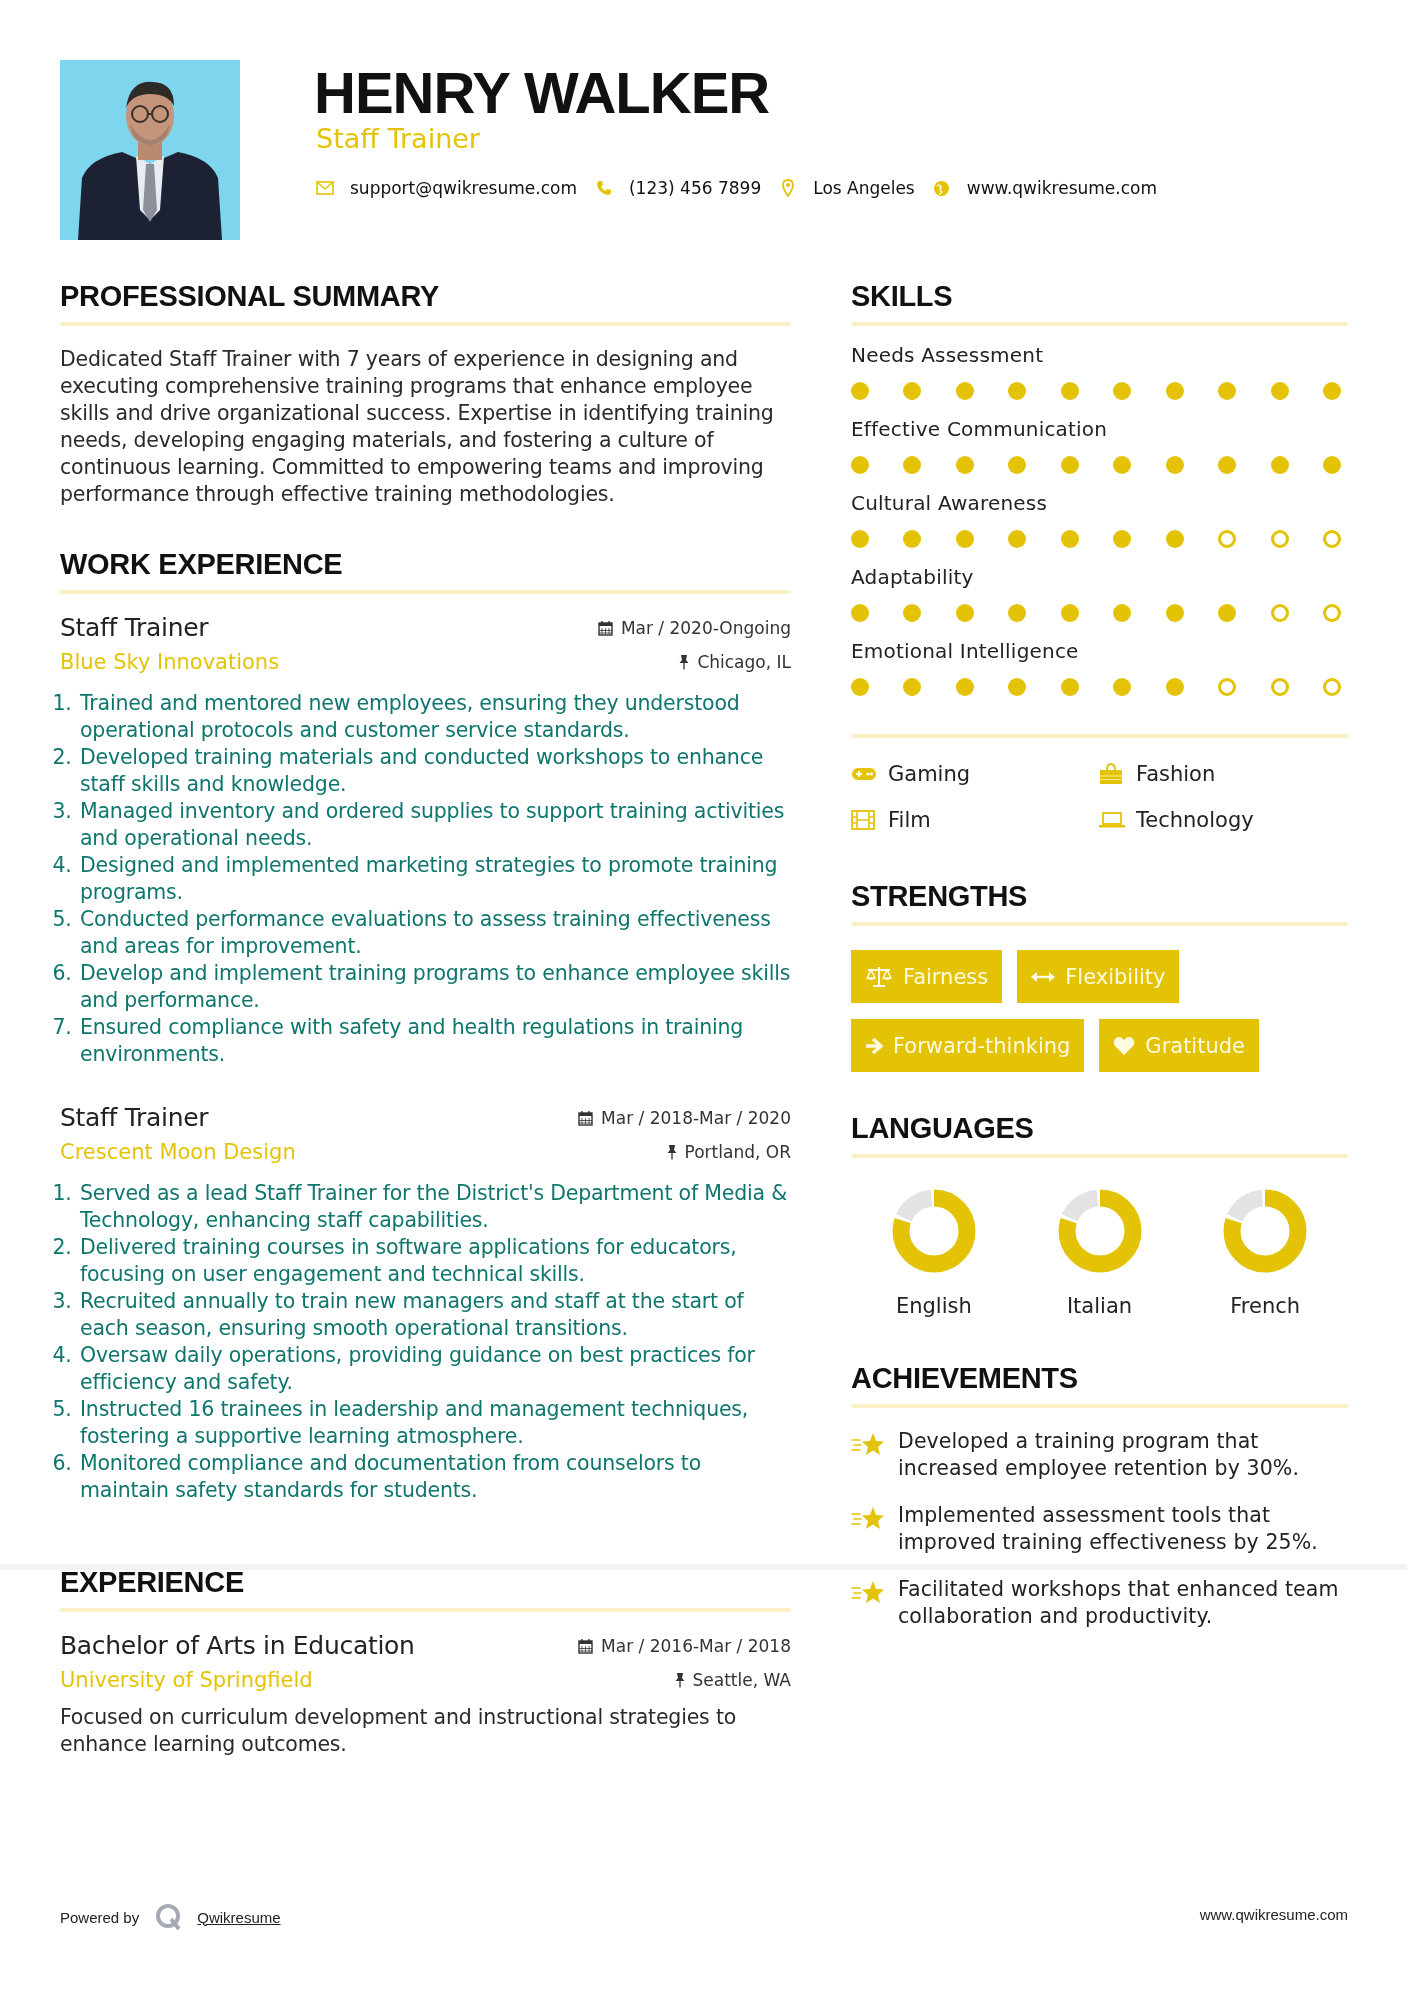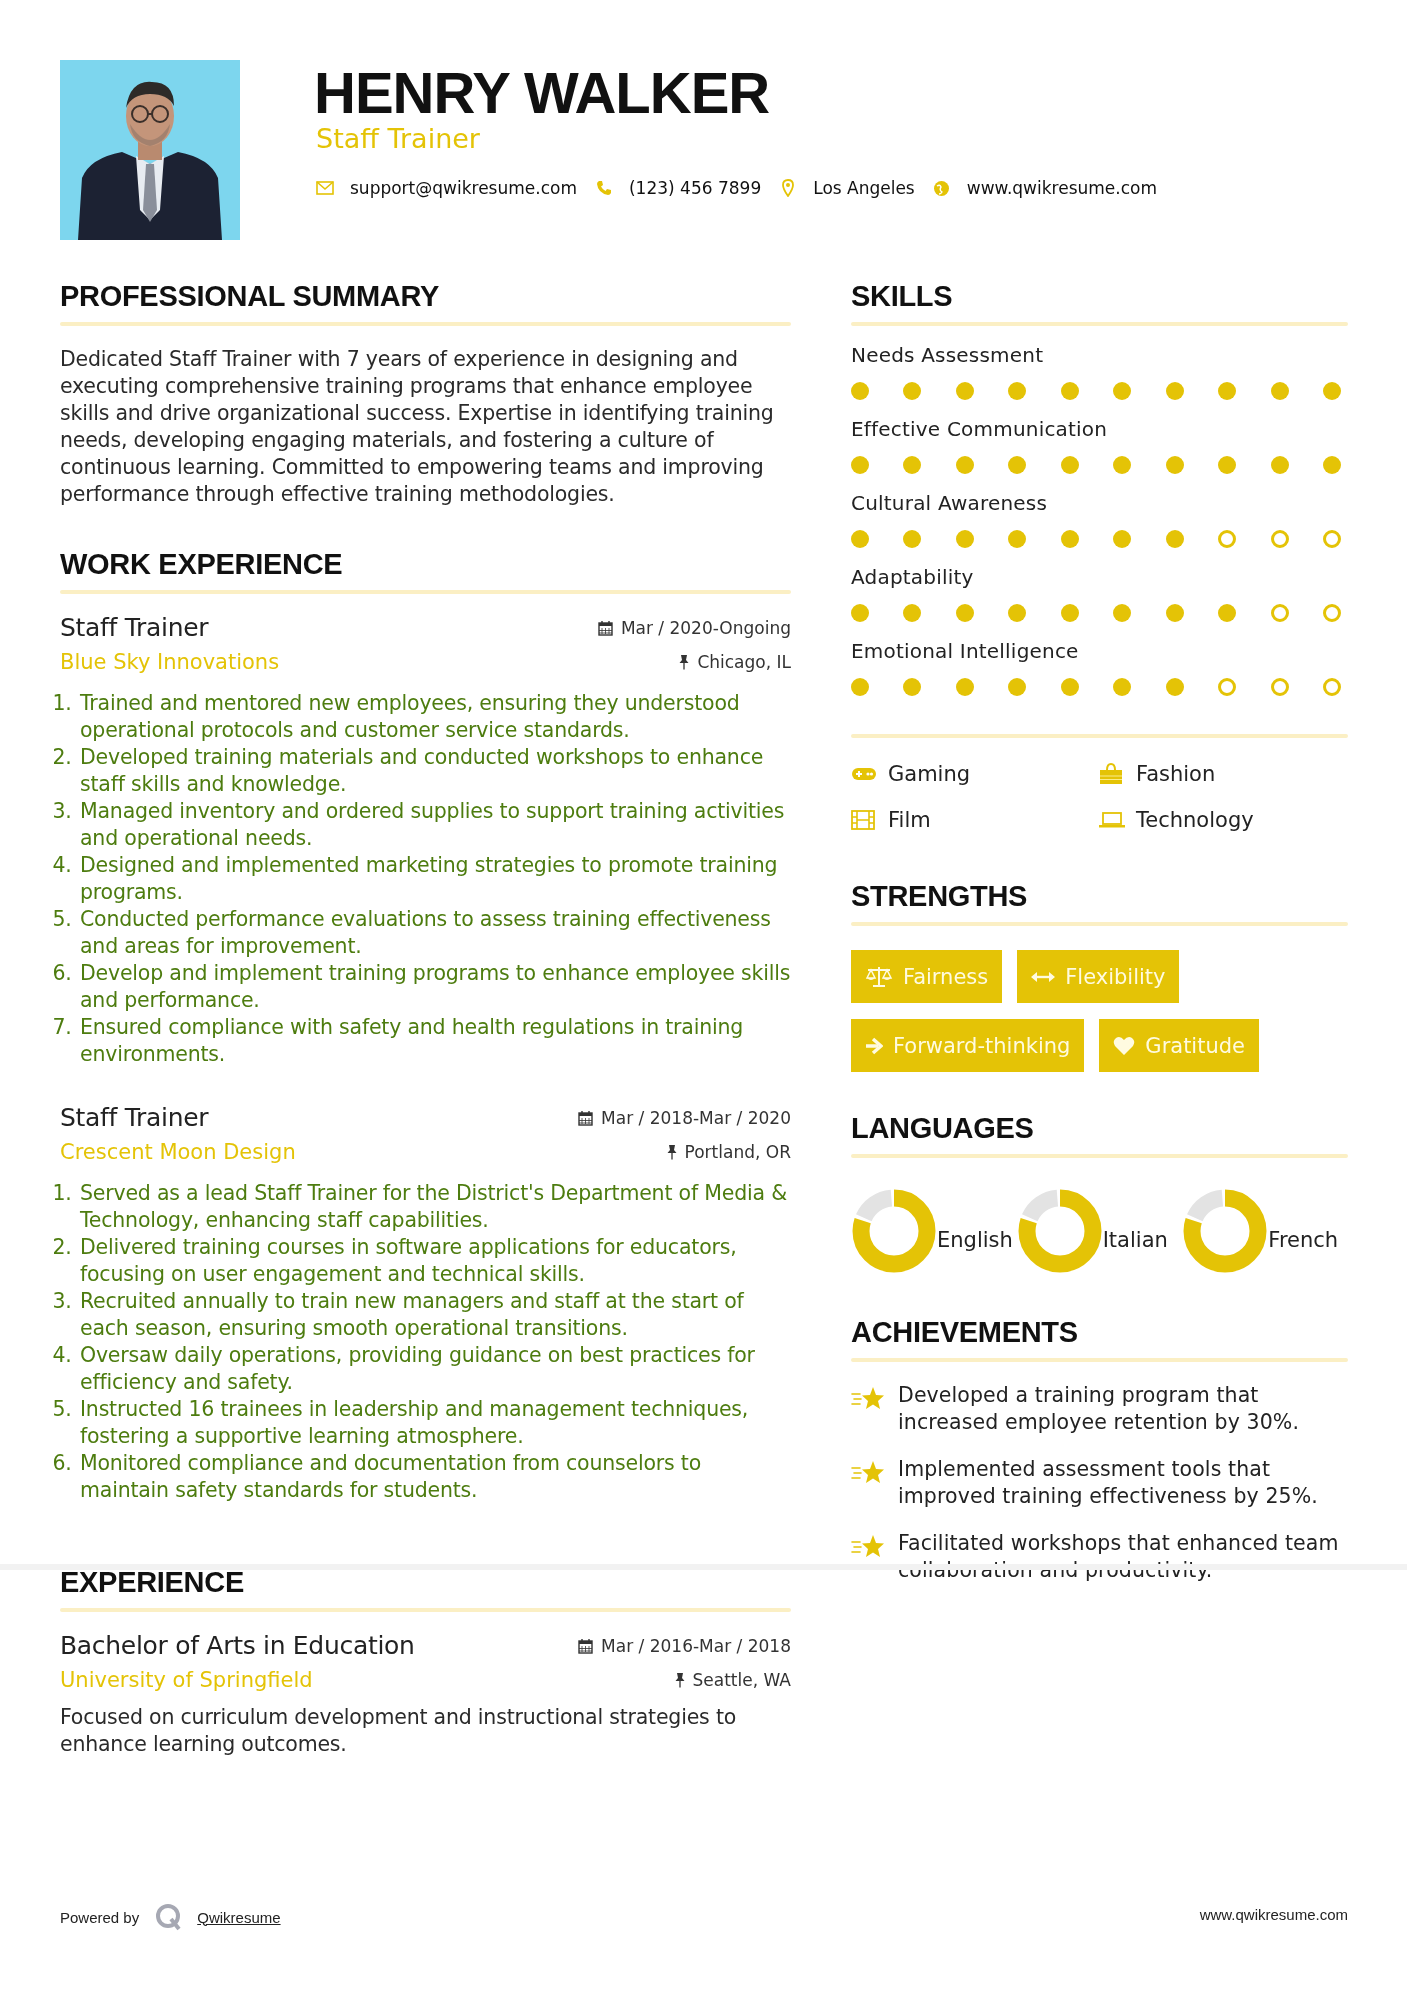--- a/index.html
+++ b/index.html
@@ -25,41 +25,41 @@
   .summary { font-size: 20.5px; line-height: 27px; color: #2a2a2a; margin-top: 20px; letter-spacing: -0.2px; }
 
   .job { position: relative; }
   .job-head { display: flex; justify-content: space-between; align-items: baseline; }
   .job-title { font-size: 25px; color: #222; line-height: 32px; letter-spacing: -0.3px; }
   .job-date { font-size: 17px; color: #333; display: inline-flex; align-items: center; }
   .job-sub { display: flex; justify-content: space-between; align-items: center; margin-top: 4px; }
   .job-company { font-size: 21px; color: #e4c306; line-height: 28px; }
   .job-loc { font-size: 17px; color: #333; display: inline-flex; align-items: center; }
   .meta-ic { margin-right: 8px; display: inline-flex; }
-  ol.bullets { margin-top: 14px; padding-left: 18px; font-size: 20.5px; line-height: 27px; color: #4d7c0f; letter-spacing: -0.2px; }
+  ol.bullets { margin-top: 14px; padding-left: 18px; font-size: 20.5px; line-height: 27px; color: #0f766e; letter-spacing: -0.2px; }
   ol.bullets li { padding-left: 2px; }
 
   
   .skill { margin-top: 16px; }
   .skill-name { font-size: 20px; color: #222; line-height: 26px; letter-spacing: 0.2px; }
   .dots { display: flex; justify-content: space-between; margin-top: 14px; width: 490px; }
   .dot { width: 18px; height: 18px; border-radius: 50%; }
   .dot.on { background: #e4c306; }
   .dot.off { border: 3px solid #e4c306; background: #fff; }
 
   .interests { display: grid; grid-template-columns: 248px 248px; row-gap: 18px; margin-top: 22px; }
   .interest { display: flex; align-items: center; font-size: 21px; color: #222; line-height: 28px; }
   .interest .iic { width: 26px; margin-right: 11px; display: inline-flex; align-items: center; }
 
   .strengths { display: flex; flex-wrap: wrap; margin-top: 24px; gap: 16px 15px; width: 470px; }
   .tag { background: #e4c306; color: #fffbe0; font-size: 21px; height: 53px; padding: 0 14px 0 14px; display: inline-flex; align-items: center; }
   .tag .tic { margin-right: 10px; display: inline-flex; }
 
   .langs { display: flex; margin-top: 30px; }
-  .lang { width: 166px; display: flex; flex-direction: row; align-items: center; }
+  .lang { width: 166px; display: flex; flex-direction: column; align-items: center; }
   .lang-label { font-size: 21px; color: #222; margin-top: 18px; line-height: 28px; }
 
   .ach { display: flex; margin-top: 20px; }
   .ach:first-of-type { margin-top: 20px; }
   .ach .aic { width: 36px; margin-right: 11px; flex-shrink: 0; padding-top: 4px; }
   .ach .atext { font-size: 20.5px; line-height: 27px; color: #222; letter-spacing: 0.1px; }
 
   
   .footer-left { position: absolute; left: 60px; top: 1903px; display: flex; align-items: center; font-family: "Liberation Sans", sans-serif; font-size: 15px; color: #222; }
   .footer-left .qlogo { margin: 0 14px 0 16px; display: inline-flex; }

